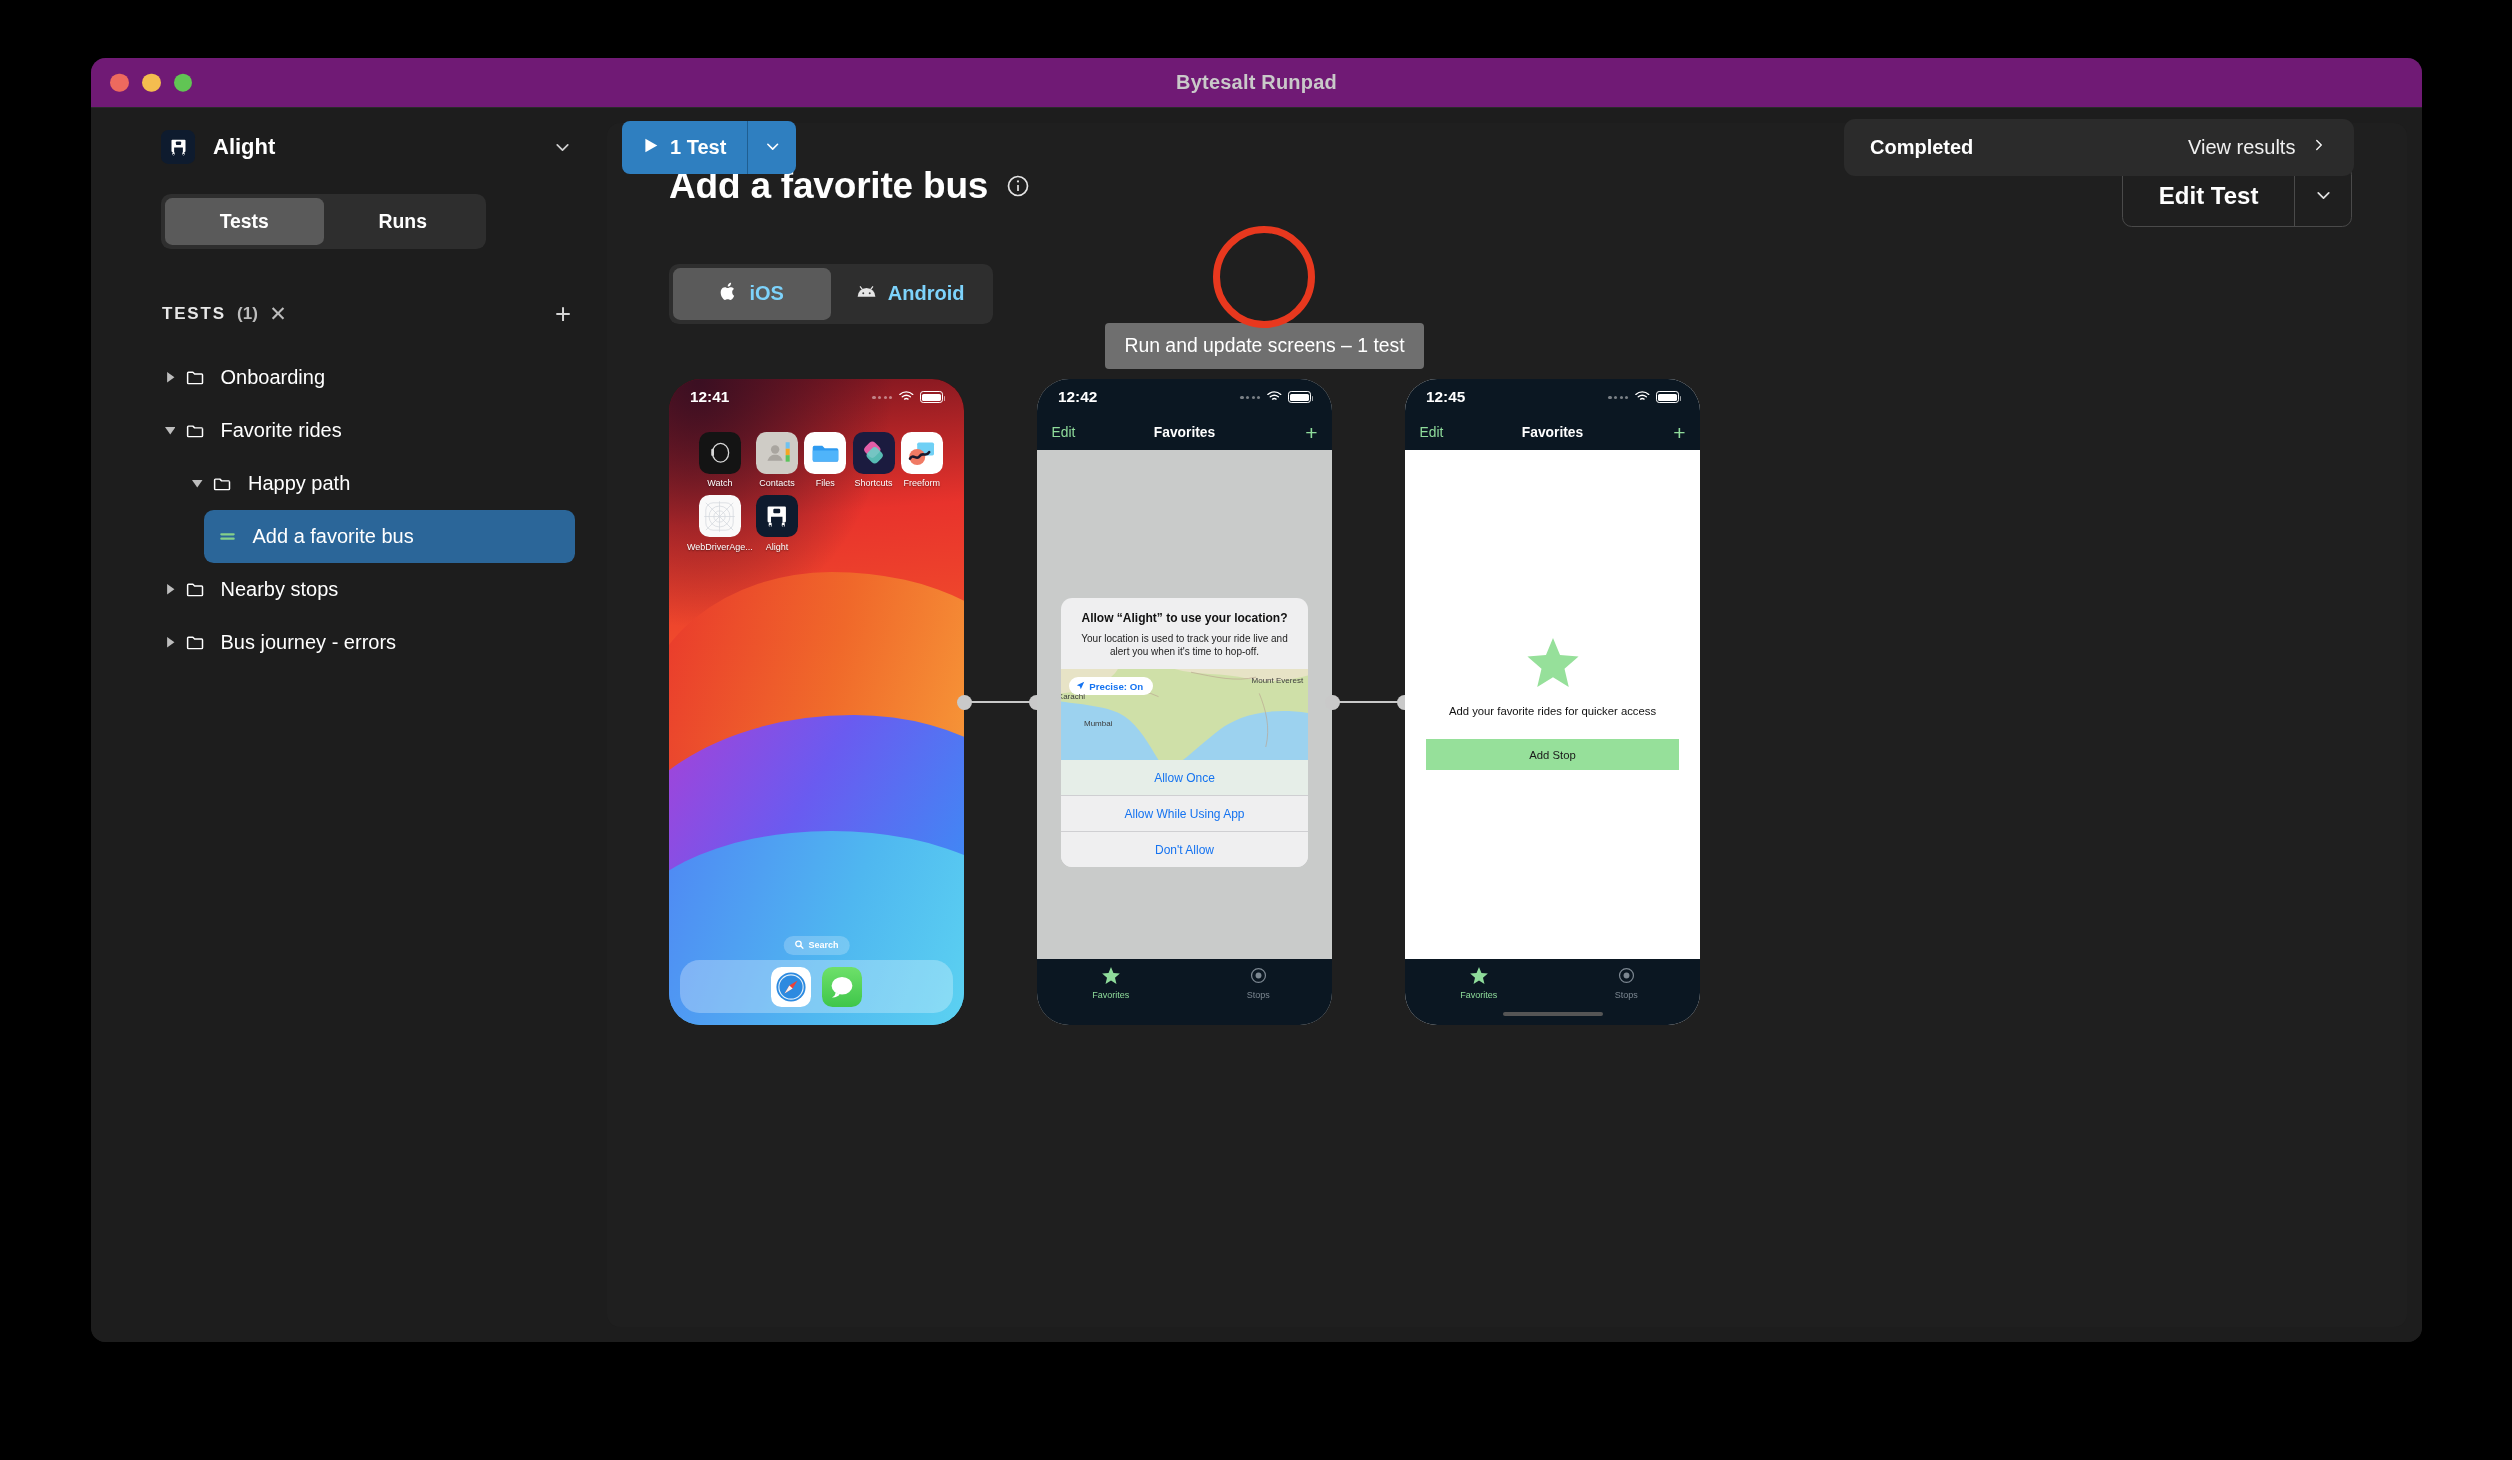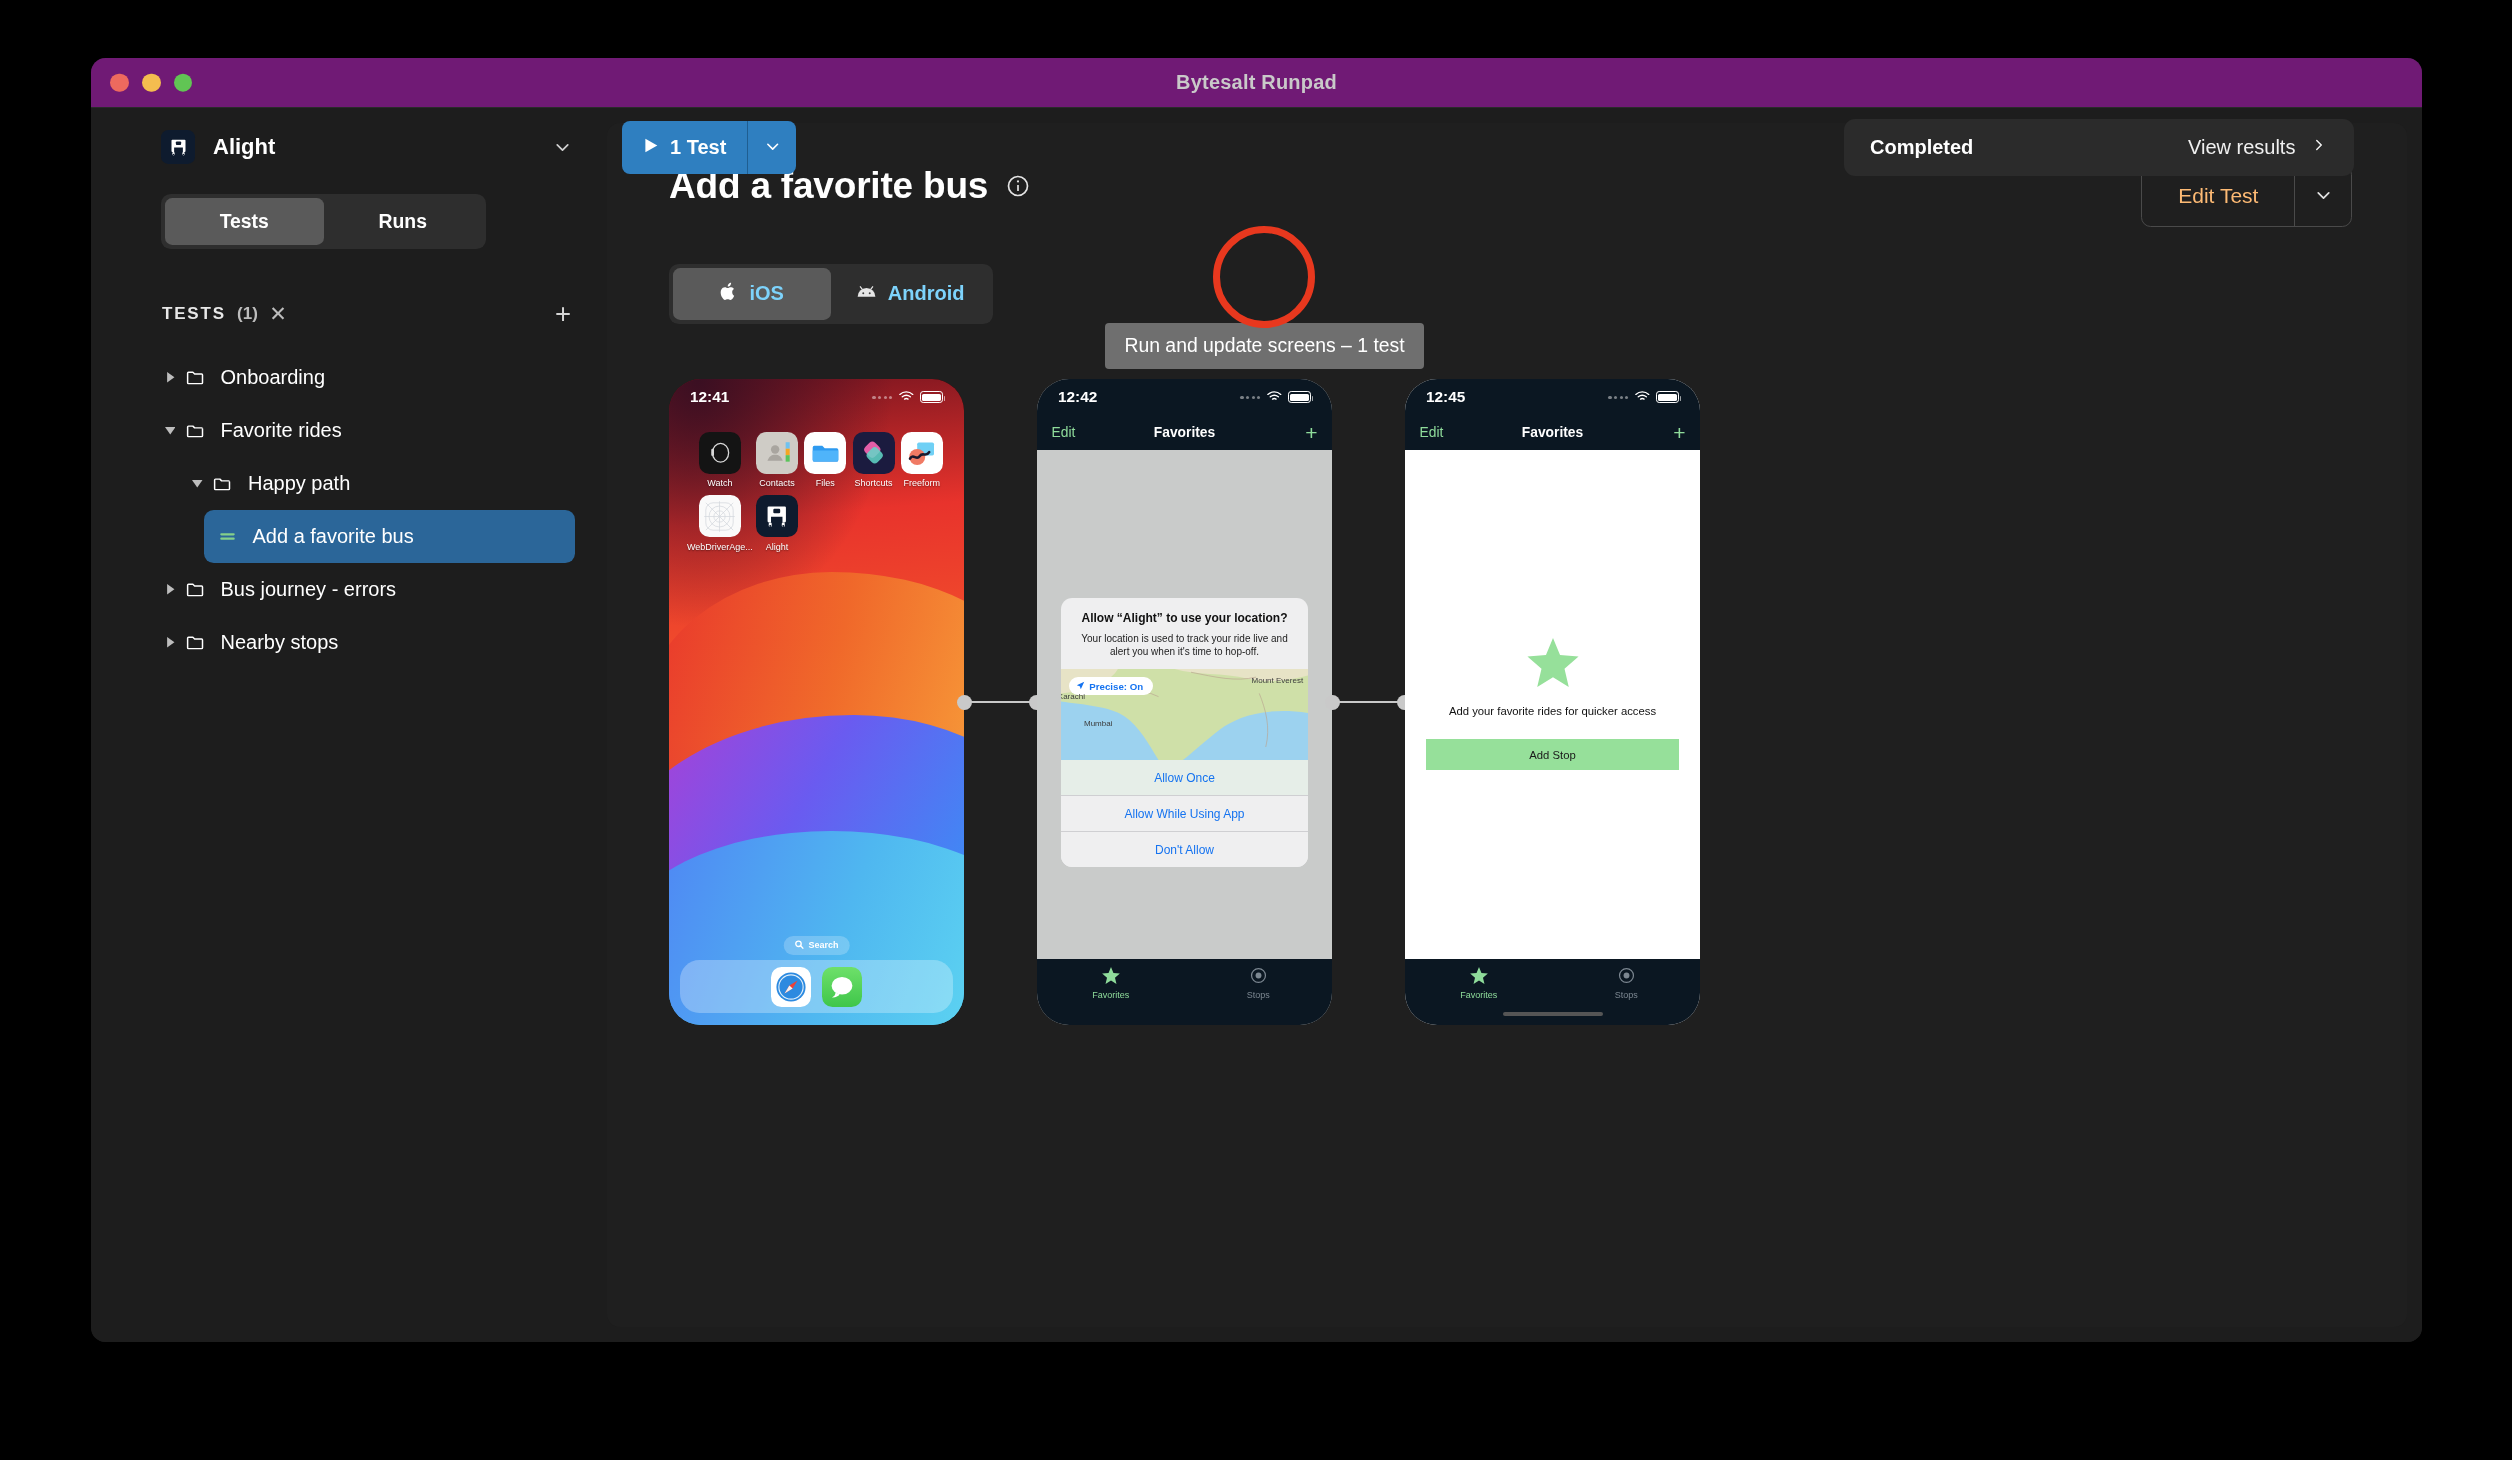--- a/index.html
+++ b/index.html
@@ -77,21 +77,21 @@
 
   
   .main {
     flex: 1; margin: 14.6px 14.6px 14.6px 0; background: #1f1f1f;
     border-radius: 13px; position: relative; overflow: hidden;
   }
   .main-head { display: flex; align-items: flex-start; padding: 42px 55px 0 62px; }
   .page-title { color: #fff; font-size: 37px; font-weight: bold; letter-spacing: -0.2px; }
   .info-icon { margin-left: 18px; margin-top: 9.7px; }
   .edit-wrap { margin-left: auto; display: flex; border: 0.8px solid #4a4a4a; border-radius: 9.7px; overflow: hidden; height: 62px; }
-  .edit-btn { display: flex; align-items: center; justify-content: center; padding: 0 36px; color: #fdba74; font-size: 21px; font-weight: normal; }
+  .edit-btn { display: flex; align-items: center; justify-content: center; padding: 0 36px; color: #ffffff; font-size: 24px; font-weight: bold; }
   .edit-caret { width: 57px; display: flex; align-items: center; justify-content: center; border-left: 0.8px solid #4a4a4a; color: #e0e0e0; }
 
   .platform-seg {
     margin: 37px 0 0 62px; width: 324px; height: 60px;
     background: #2e2e2e; border-radius: 9.7px; display: flex; padding: 4px;
   }
   .plat-btn { flex: 1; display: flex; align-items: center; justify-content: center; gap: 11.3px; color: #7dd3fc; font-size: 20px; font-weight: bold; border-radius: 7.3px; }
   .plat-btn.active { background: #5a5a5a; }
 
   
@@ -312,35 +312,35 @@
           <span class="twisty">
             <svg width="10.5" height="10.5" viewBox="0 0 10 10" fill="#bdbdbd">
                   <polygon points="2,0 9,5 2,10"></polygon>
                 </svg>
           </span>
           <span class="node-icon">
             <svg width="21" height="21" viewBox="0 0 24 24" fill="none" stroke="#fff" stroke-width="1.7" stroke-linejoin="round">
                   <path d="M3 7a1 1 0 0 1 1-1h5l2 2h8a1 1 0 0 1 1 1v9a1 1 0 0 1-1 1H4a1 1 0 0 1-1-1z"></path>
                 </svg>
           </span>
-          <span class="node-label">Bus journey - errors</span>
+          <span class="node-label">Nearby stops</span>
         </div>
 
         <div class="node">
           <span class="twisty">
             <svg width="10.5" height="10.5" viewBox="0 0 10 10" fill="#bdbdbd">
                   <polygon points="2,0 9,5 2,10"></polygon>
                 </svg>
           </span>
           <span class="node-icon">
             <svg width="21" height="21" viewBox="0 0 24 24" fill="none" stroke="#fff" stroke-width="1.7" stroke-linejoin="round">
                   <path d="M3 7a1 1 0 0 1 1-1h5l2 2h8a1 1 0 0 1 1 1v9a1 1 0 0 1-1 1H4a1 1 0 0 1-1-1z"></path>
                 </svg>
           </span>
-          <span class="node-label">Nearby stops</span>
+          <span class="node-label">Bus journey - errors</span>
         </div>
 
       </div>
     </div>
 
     <div class="main">
 
       <div class="main-head">
         <div class="page-title">Add a favorite bus</div>
         <span class="info-icon">

